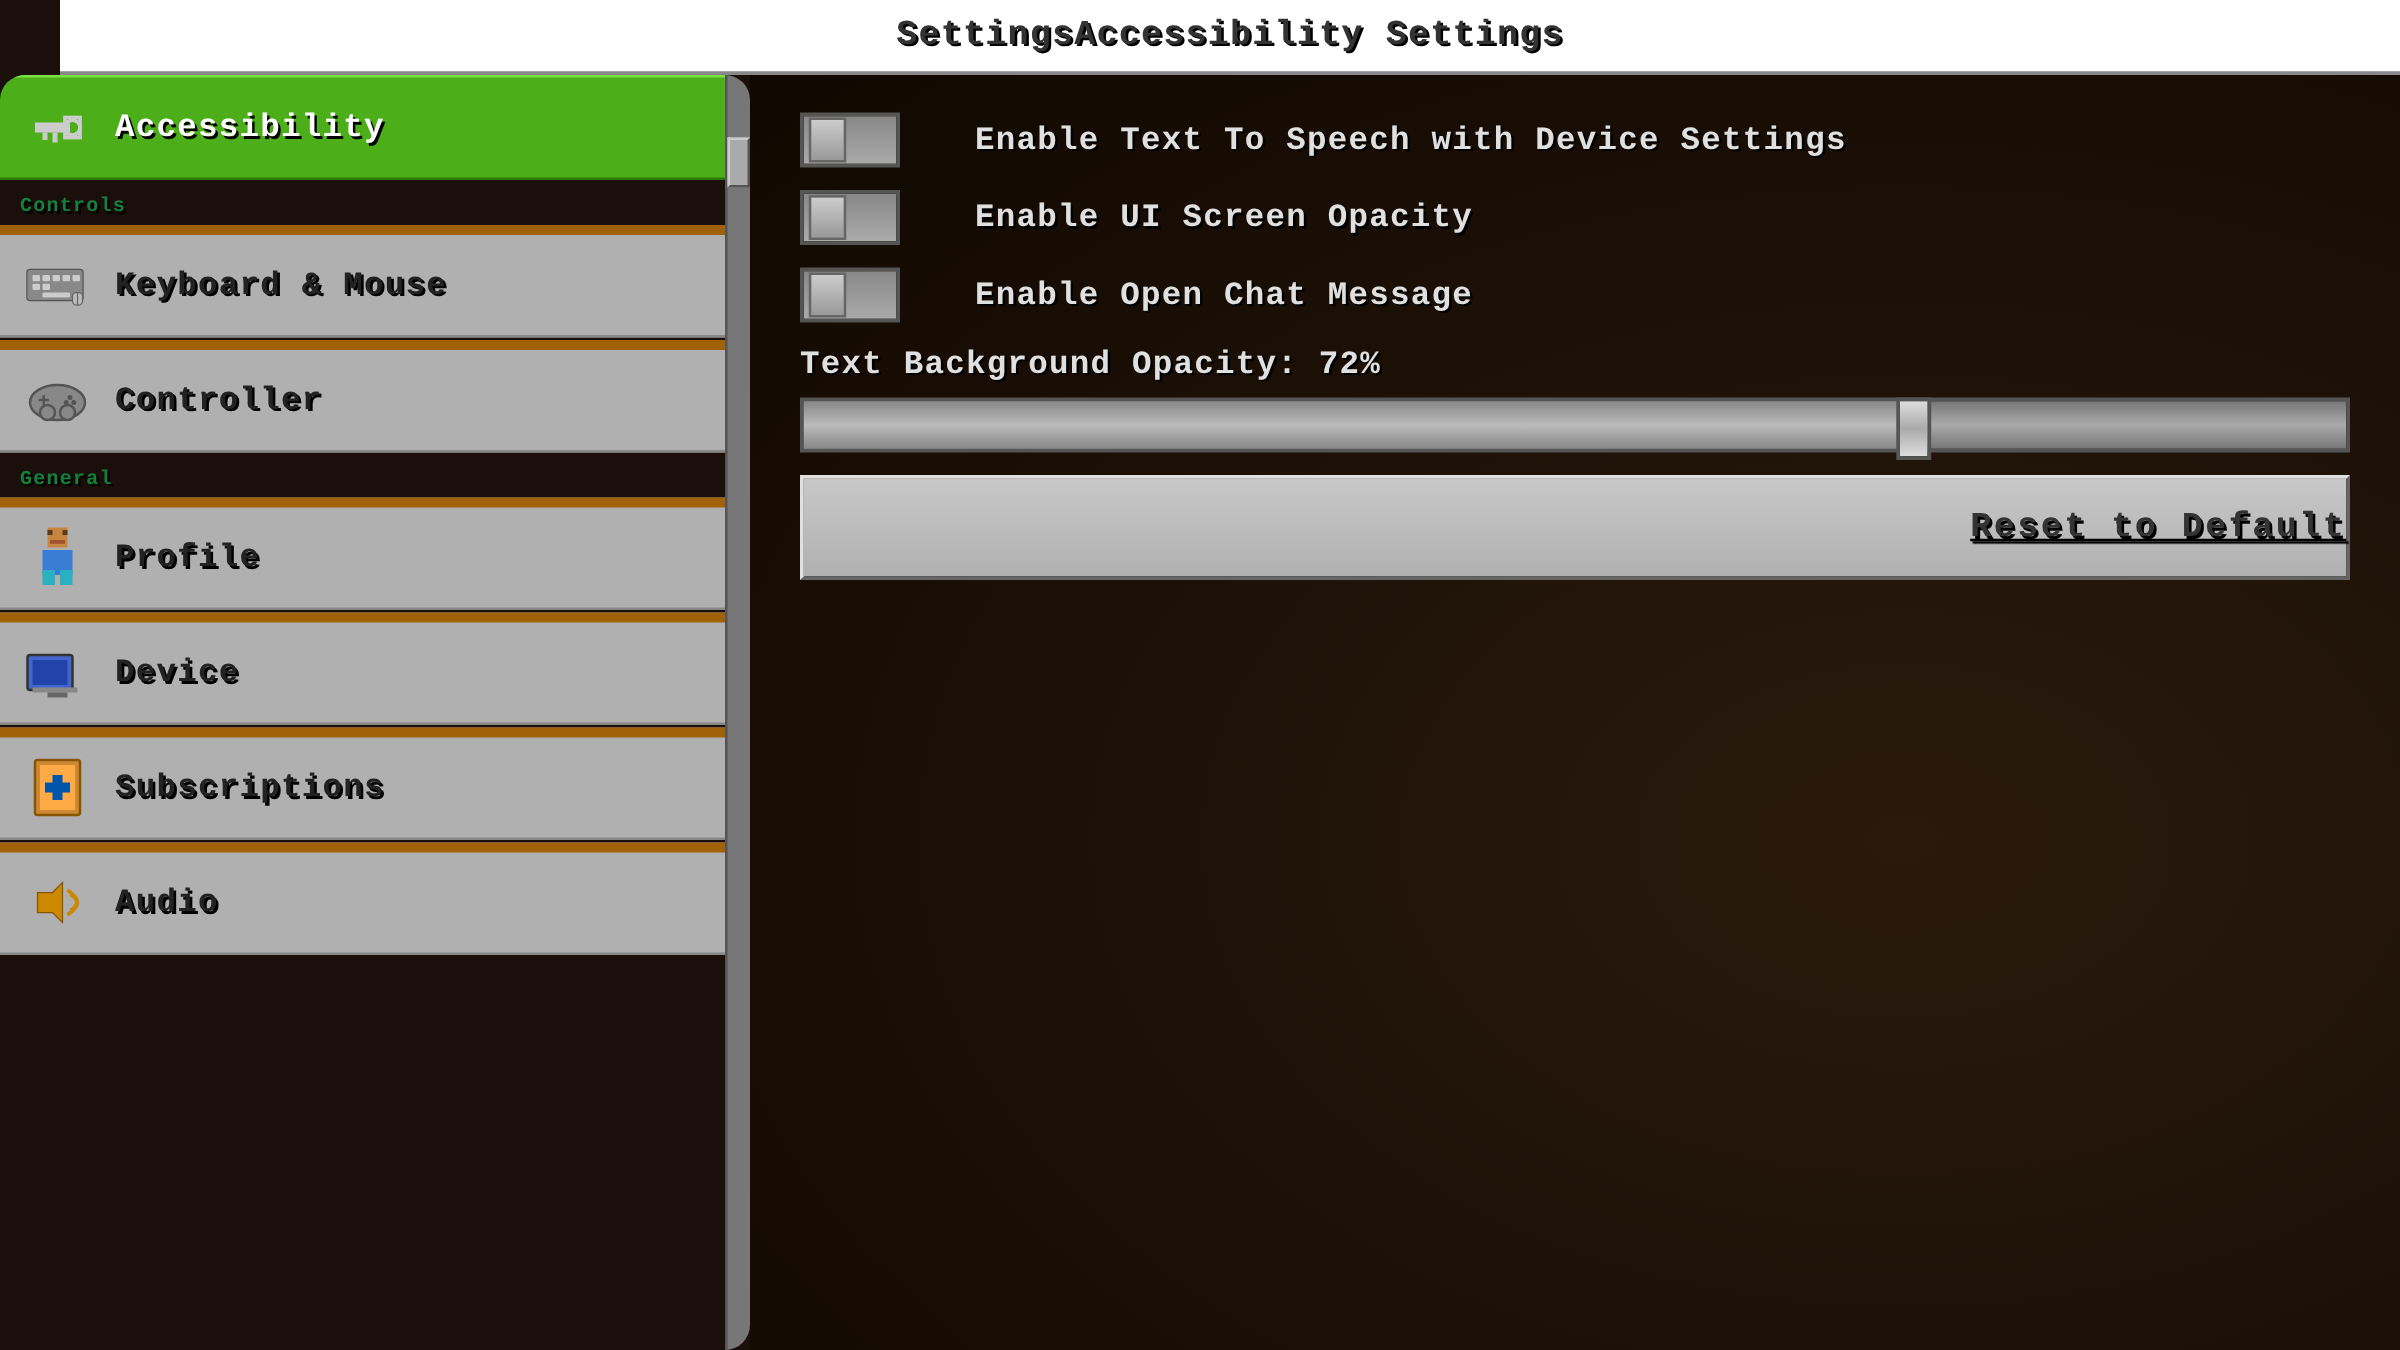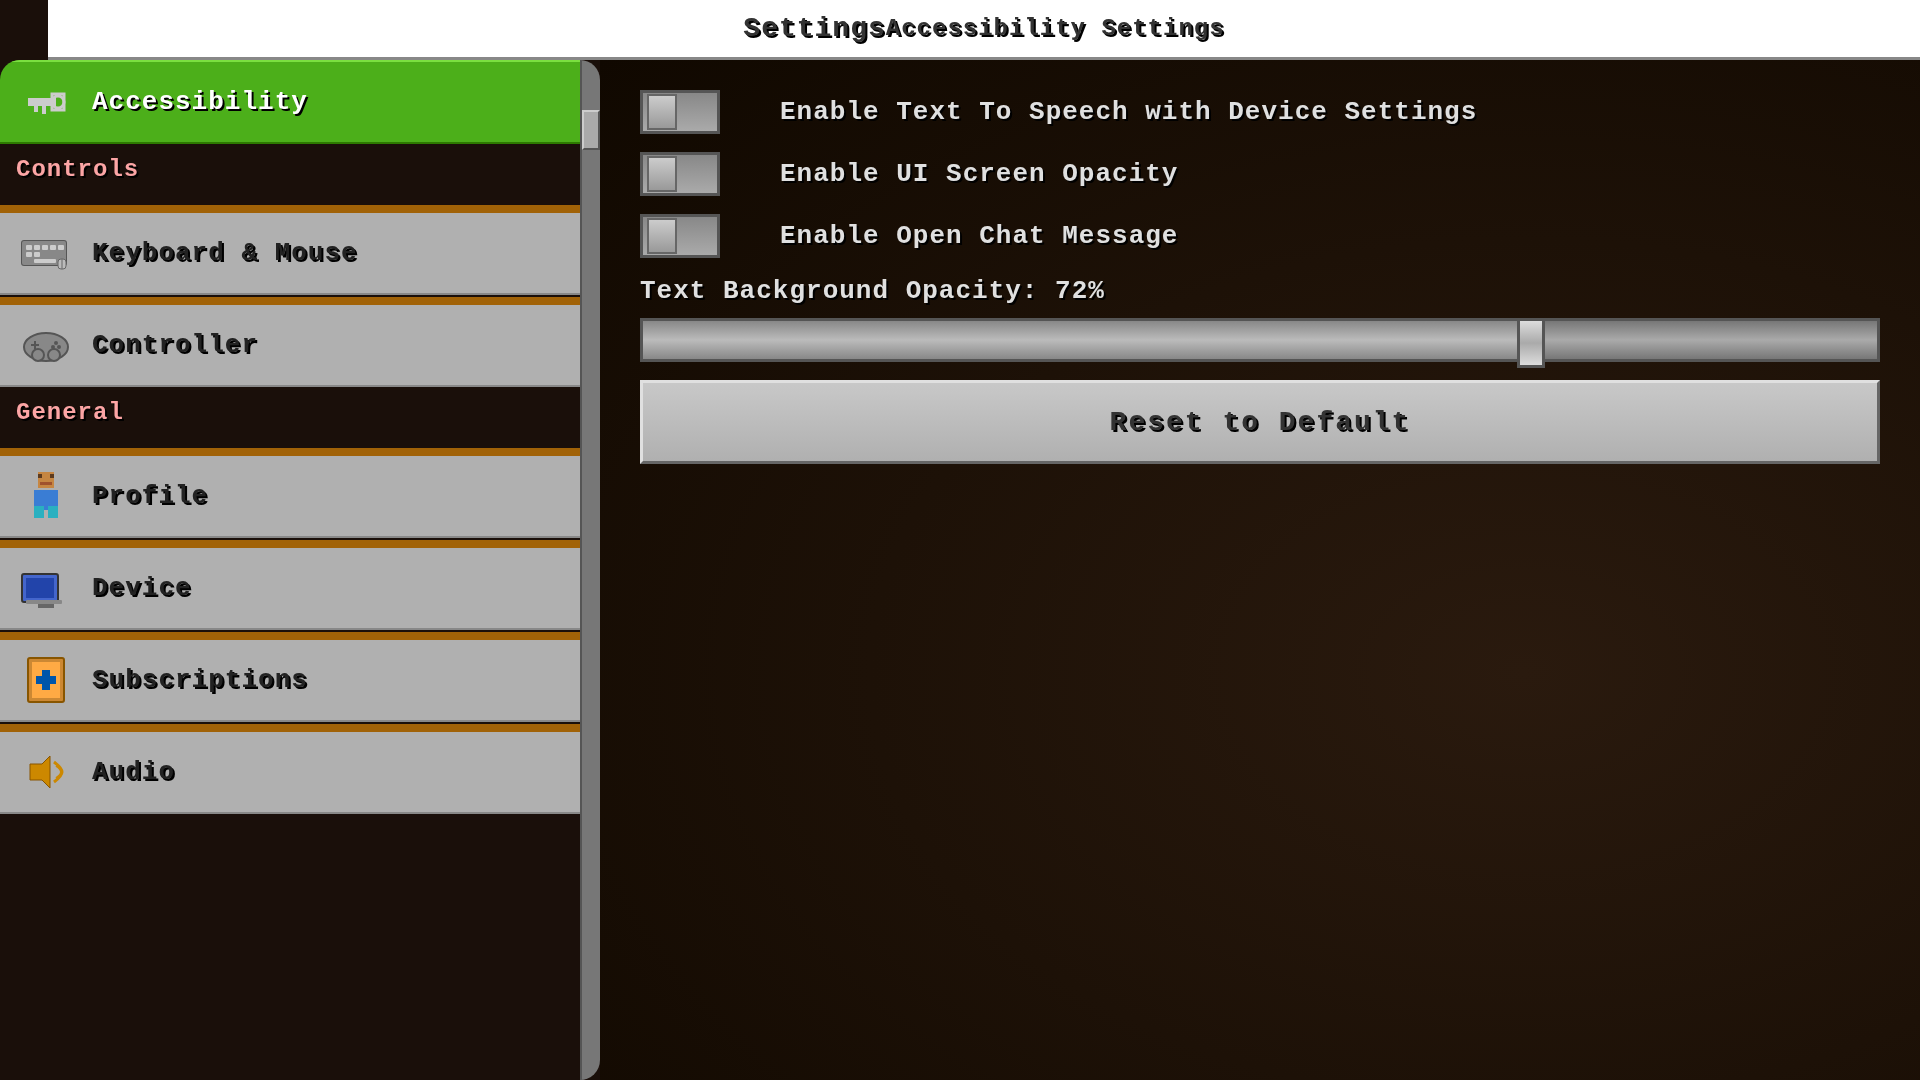--- a/index.html
+++ b/index.html
@@ -28,38 +28,38 @@
 
     .header-title-left {
       font-size: 28px;
       color: #333;
       padding-left: 40px;
       font-weight: normal;
       letter-spacing: 1px;
     }
 
     .header-title-right {
-      font-size: 24px;
+      font-size: 28px;
       color: #333;
       padding-right: 88px;
       font-weight: normal;
       letter-spacing: 1px;
     }
 
     
     .main {
       display: flex;
       flex: 1;
       overflow: hidden;
     }
 
     .section-label {
-      font-size: 24px;
-      color: #fca5a5;
-      padding: 10px 16px 22px 16px;
+      font-size: 16px;
+      color: #15803d;
+      padding: 10px 16px 6px 16px;
       letter-spacing: 1px;
     }
 
     .sidebar-item {
       display: flex;
       align-items: center;
       padding: 14px 20px;
       background-color: #b0b0b0;
       border-bottom: 2px solid #888;
       border-top: 8px solid #a16207;
@@ -176,23 +176,24 @@
     .reset-button {
       width: 100%;
       height: 84px;
       background: linear-gradient(to bottom, #c8c8c8, #b0b0b0);
       border-top: 3px solid #e0e0e0;
       border-left: 3px solid #e0e0e0;
       border-right: 3px solid #666;
       border-bottom: 3px solid #666;
       display: flex;
       align-items: center;
-      justify-content: center;
+      justify-content: flex-end;
       cursor: pointer;
       margin-top: 8px;
+      text-decoration: underline;
     }
 
     .reset-button .btn-label {
       font-size: 28px;
       color: #333;
       letter-spacing: 2px;
     }
 
     
     .pixel-text {

